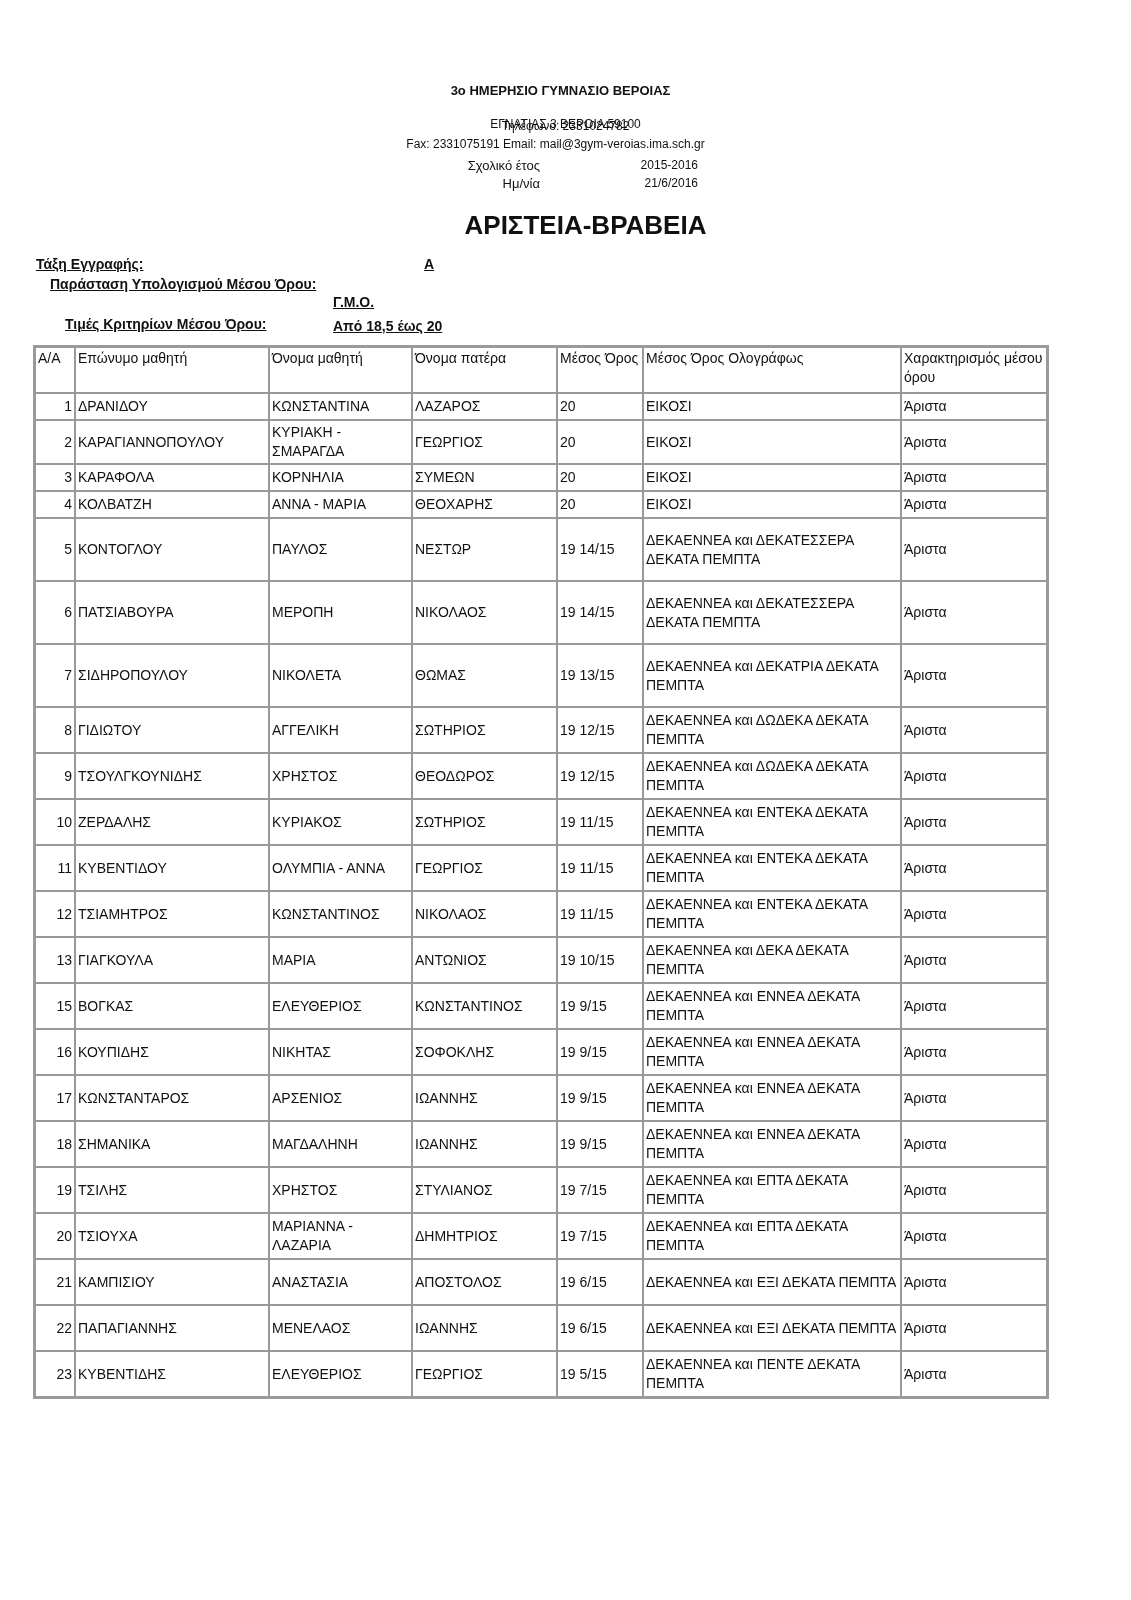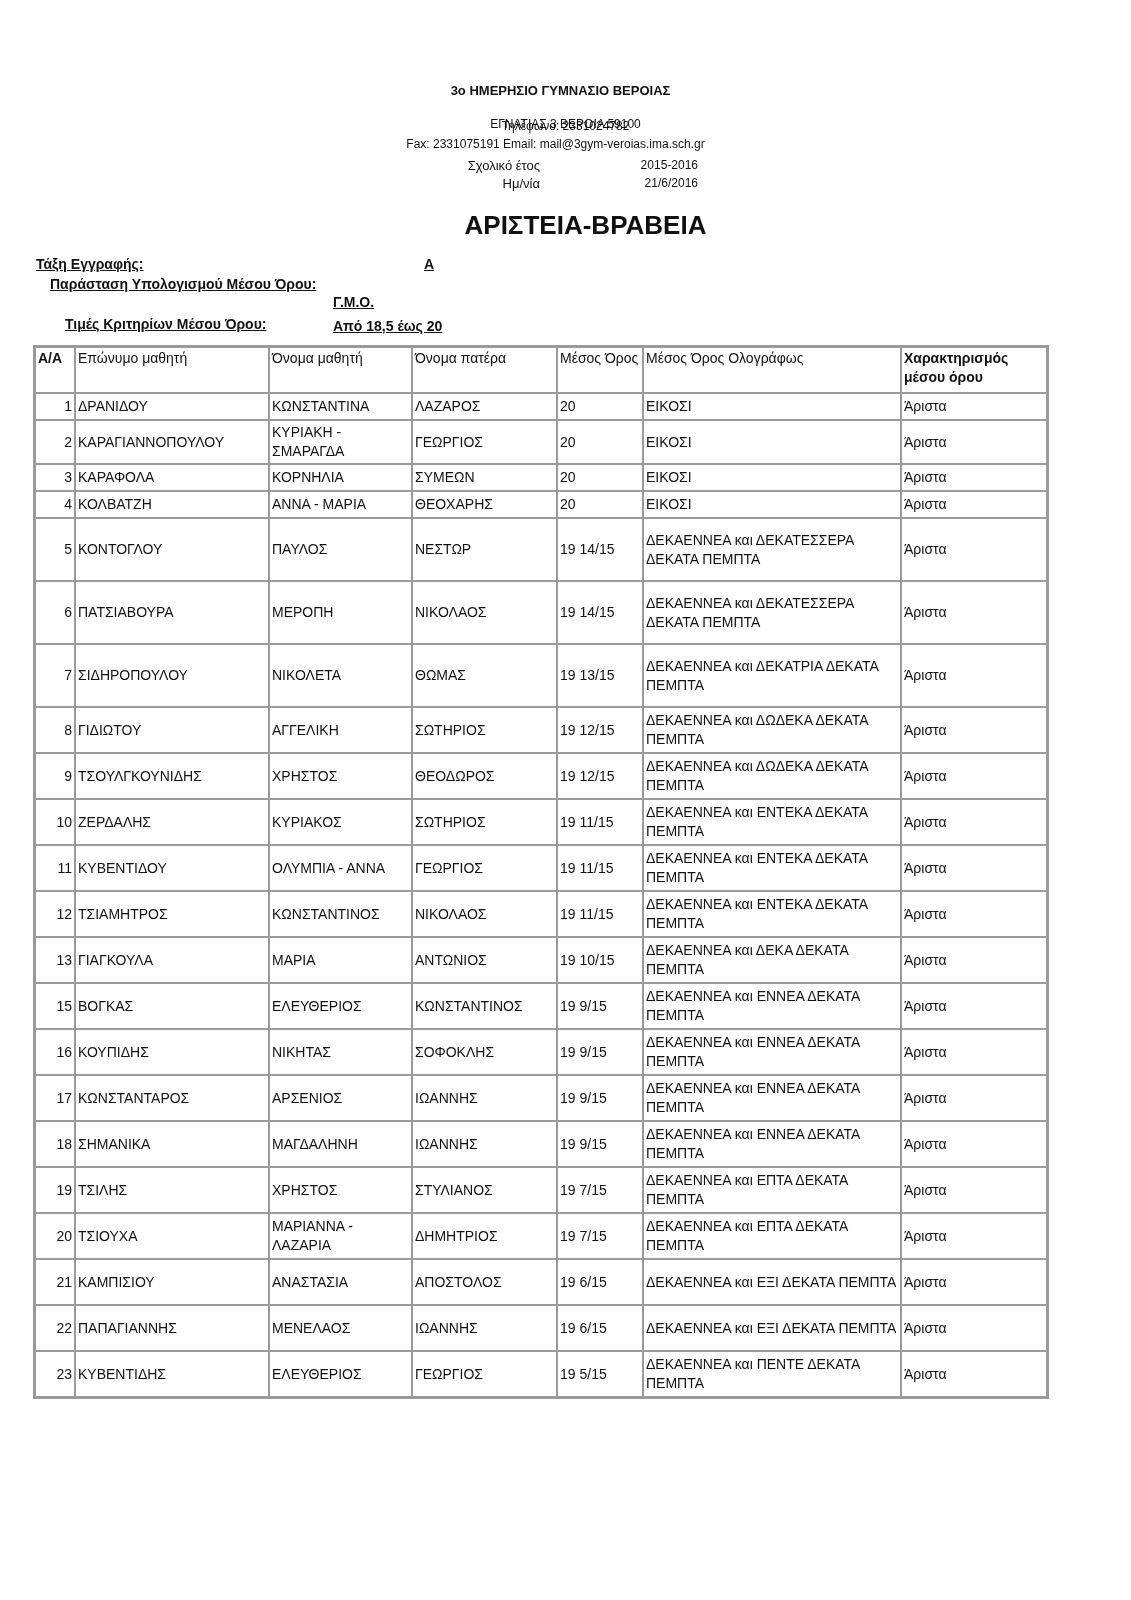--- a/index.html
+++ b/index.html
@@ -8,21 +8,21 @@
   .school { top: 83px; font-weight: bold; font-size: 13px; left: -5px; }
   .addr { top: 117px; font-size: 12px; left: 0px; }
   .phone { top: 119px; font-size: 12px; left: 0px; }
   .fax { top: 137px; font-size: 12px; left: -10px; }
   .meta-label { position: absolute; font-size: 13px; text-align: right; width: 120px; }
   .meta-val { position: absolute; font-size: 12px; text-align: right; width: 100px; }
   .title { position: absolute; top: 210px; left: 0; width: 1131px; text-align: center; font-size: 26px; font-weight: bold; padding-left: 40px; box-sizing: border-box; }
   .info { position: absolute; font-weight: bold; font-size: 14px; text-decoration: underline; }
   table.grid { position: absolute; left: 33px; top: 345px; border-collapse: separate; border-spacing: 0; border: 2px solid #9a9a9a; width: 1012px; table-layout: fixed; }
   table.grid td, table.grid th { border: 1px solid #9a9a9a; font-size: 14px; padding: 1px 2px; vertical-align: middle; text-align: left; font-weight: normal; line-height: 19px; }
-  table.grid th { font-weight: bold; vertical-align: top; height: 42px; }
+  table.grid th { font-weight: normal; vertical-align: top; height: 42px; }
   table.grid th.hdr-plain { font-weight: normal; }
   table.grid td.num { text-align: right; }
   tr.h1 td { height: 23px; }
   tr.h2 td { height: 40px; }
   tr.h3 td { height: 59px; }
   tr.h4 td { height: 42px; }
 </style>
 </head>
 <body>
 

